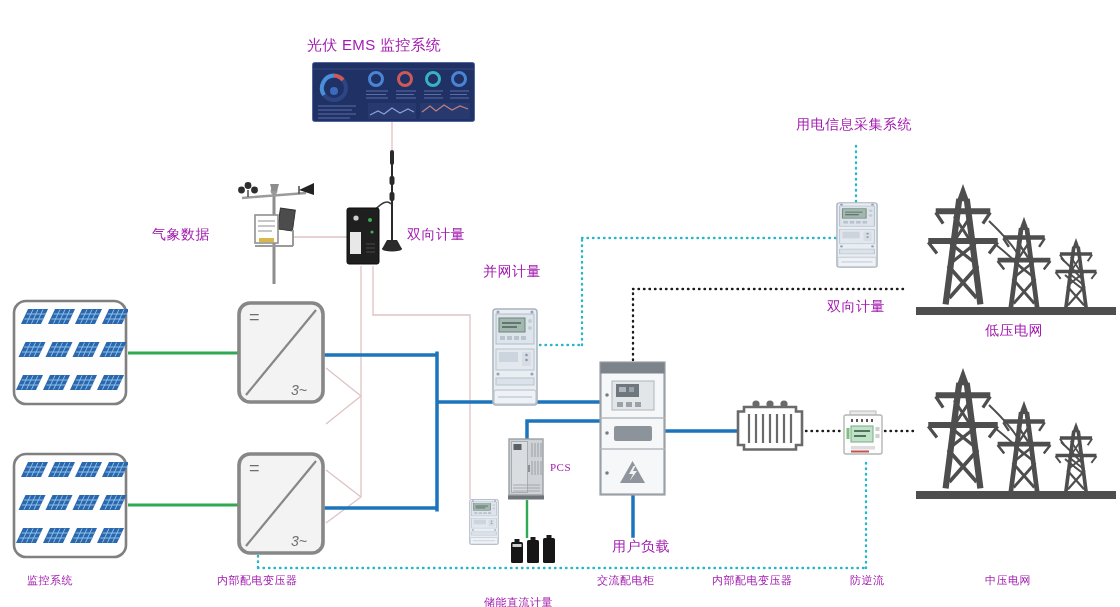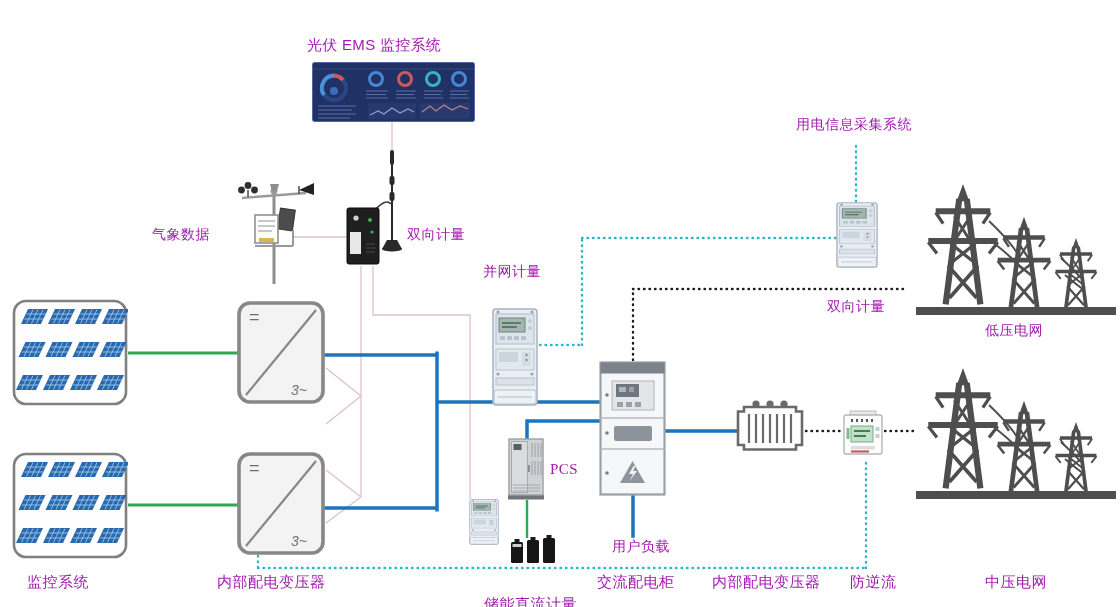--- a/index.html
+++ b/index.html
@@ -1,20 +1,20 @@
 <!DOCTYPE html>
 <html><head>
 <meta charset="utf-8">
 <style>
   html,body{margin:0;padding:0;background:#fff;}
   #canvas{position:relative;width:1120px;height:607px;background:#ffffff;overflow:hidden;
           font-family:"Liberation Sans","DejaVu Sans",sans-serif;}
   .label{position:absolute;font-family:"Liberation Serif","DejaVu Serif",serif;
          font-size:14px;color:#a21caf;white-space:nowrap;z-index:3;letter-spacing:.5px;}
-  .label.big{font-size:15px;}
+  .label.big{font-size:11px;}
   .label.title{font-family:"Liberation Sans","DejaVu Sans",sans-serif;font-size:15px;letter-spacing:.3px;}
   .dev{position:absolute;z-index:2;}
   svg{display:block;}
   #wires{position:absolute;left:0;top:0;z-index:1;pointer-events:none;}
 </style>
 </head>
 <body>
 
 <div id="canvas">
 

